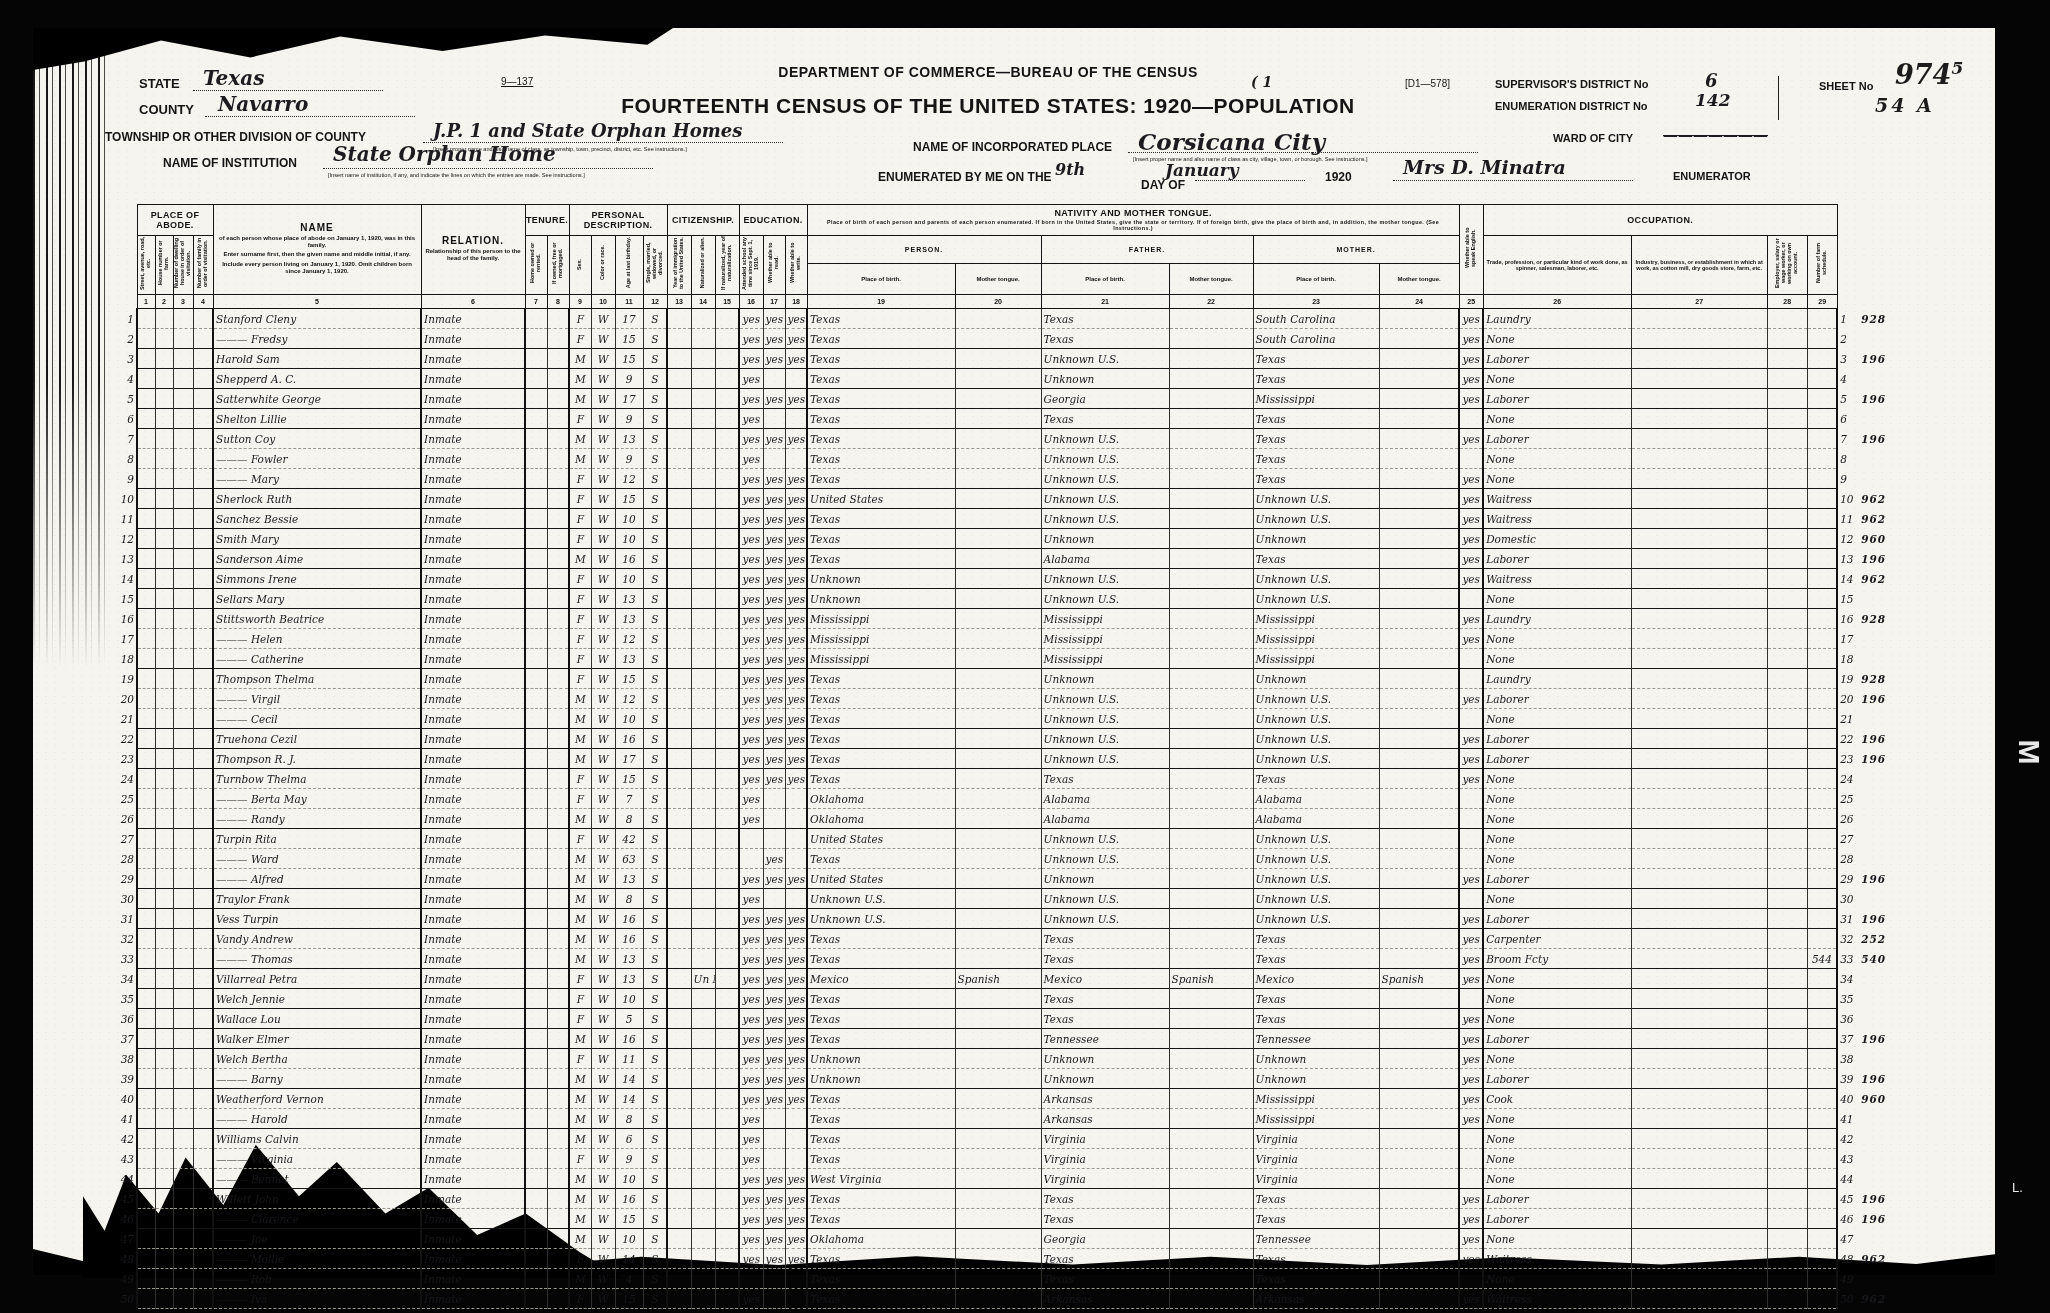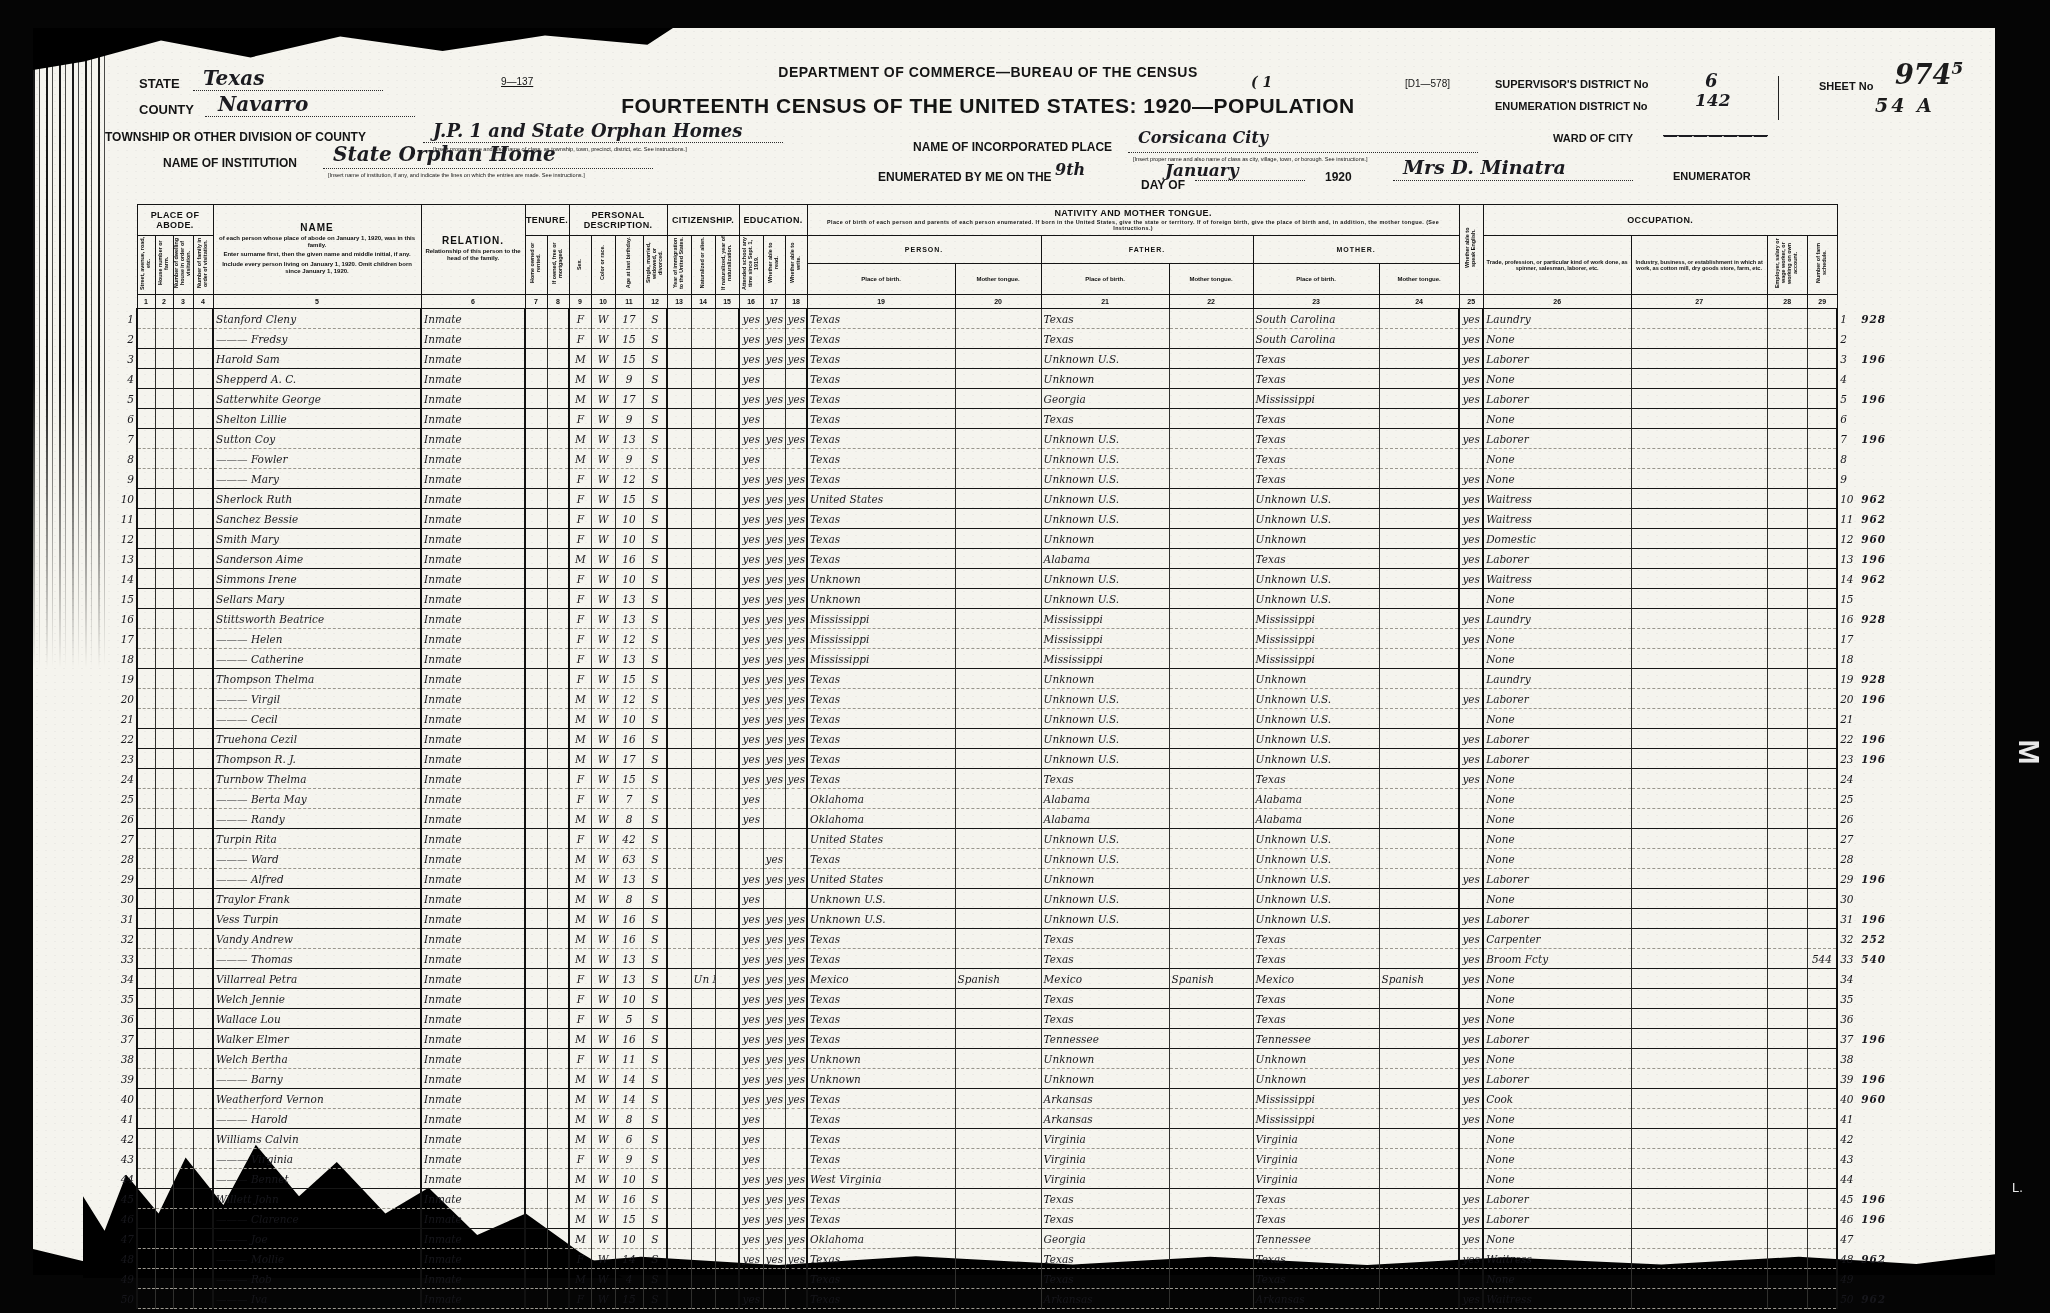--- a/index.html
+++ b/index.html
@@ -103,21 +103,21 @@
     <div class="lbl" style="left:1786px;top:52px;font-size:11px;">SHEET No</div>
     <span class="pencil" style="position:absolute;left:1862px;top:30px;font-size:27px;"><span>974</span><sup style="font-size:17px;">5</sup></span>
     <span class="pencil" style="position:absolute;left:1842px;top:66px;font-size:19px;letter-spacing:3px;">54 A</span>
 
     <div class="lbl" style="left:72px;top:102px;font-size:12px;">TOWNSHIP OR OTHER DIVISION OF COUNTY</div>
     <span class="hw" style="position:absolute;left:400px;top:92px;font-size:18px;">J.P. 1 and State Orphan Homes</span>
     <span class="blank" style="position:absolute;left:390px;top:98px;width:360px;height:16px;"></span>
     <div class="lbl" style="left:400px;top:118px;font-size:5.6px;font-weight:normal;">[Insert proper name and also name of class, as township, town, precinct, district, etc.  See instructions.]</div>
 
     <div class="lbl" style="left:880px;top:112px;font-size:12px;">NAME OF INCORPORATED PLACE</div>
-    <span class="hw" style="position:absolute;left:1105px;top:100px;font-size:16px;">Corsicana City</span>
+    <span class="hw" style="position:absolute;left:1105px;top:100px;font-size:23px;">Corsicana City</span>
     <span class="blank" style="position:absolute;left:1095px;top:110px;width:350px;height:14px;"></span>
     <div class="lbl" style="left:1100px;top:128px;font-size:5.6px;font-weight:normal;">[Insert proper name and also name of class as city, village, town, or borough.  See instructions.]</div>
 
     <div class="lbl" style="left:1520px;top:104px;font-size:11px;">WARD OF CITY</div>
     <span class="hw strike" style="position:absolute;left:1630px;top:98px;font-size:15px;">———————</span>
 
     <div class="lbl" style="left:130px;top:128px;font-size:12px;">NAME OF INSTITUTION</div>
     <span class="hw" style="position:absolute;left:300px;top:114px;font-size:20px;">State Orphan Home</span>
     <span class="blank" style="position:absolute;left:290px;top:124px;width:330px;height:16px;"></span>
     <div class="lbl" style="left:295px;top:144px;font-size:5.6px;font-weight:normal;">[Insert name of institution, if any, and indicate the lines on which the entries are made.  See instructions.]</div>

